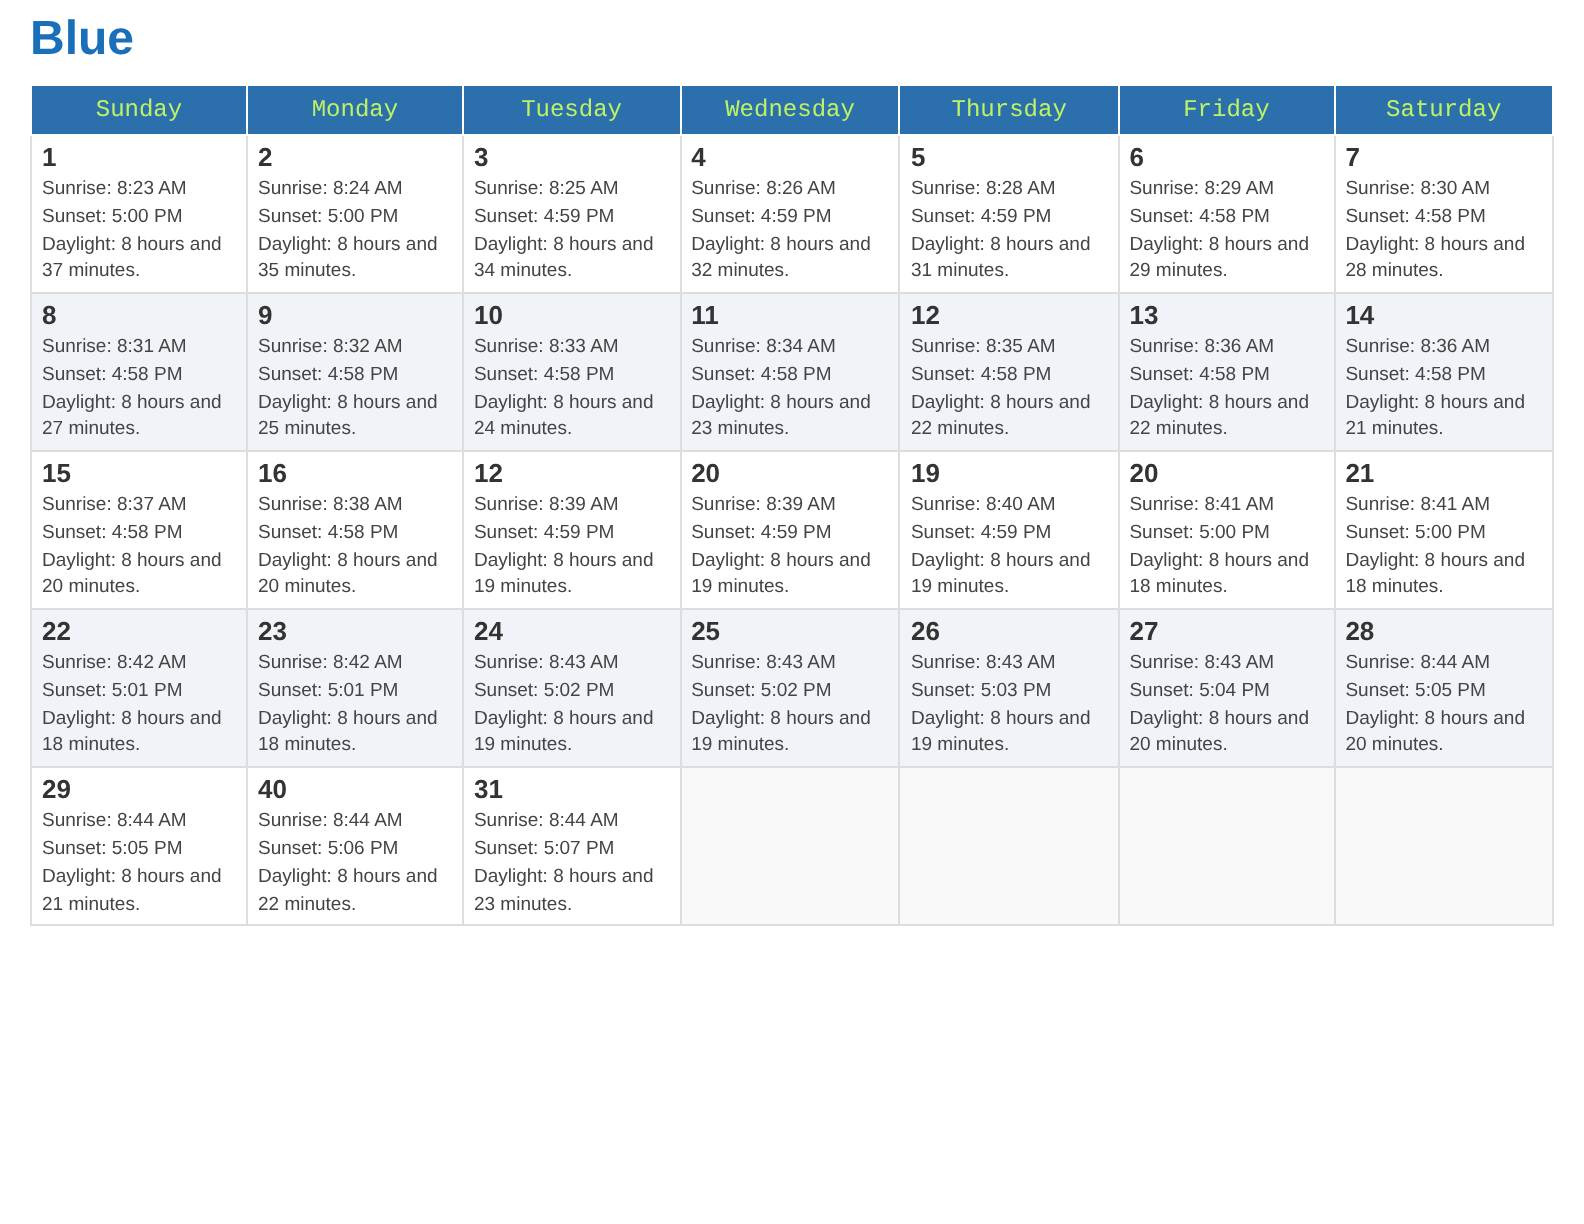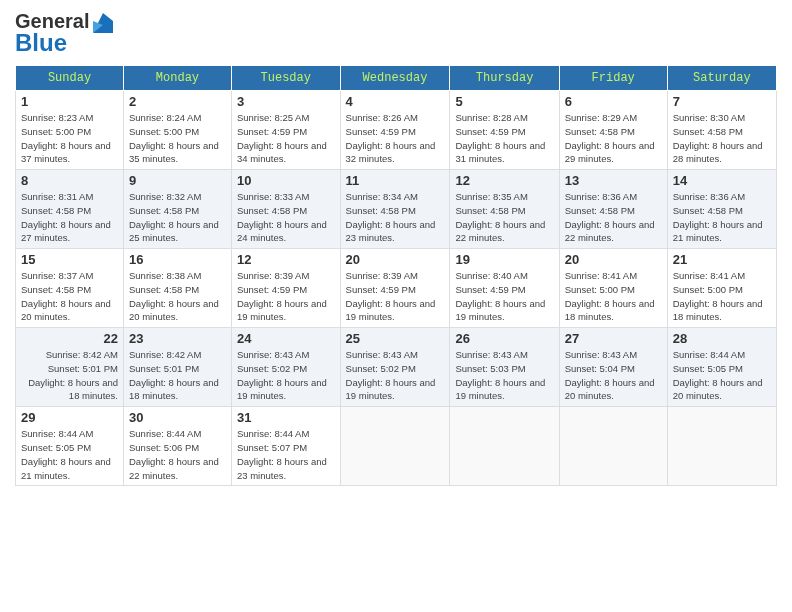--- a/index.html
+++ b/index.html
@@ -89,27 +89,20 @@
     .logo-svg {
       margin-top: 2px;
     }
   </style>
 </head>
 <body>
 
 <div class="page">
   <div class="header">
     <div class="logo">
-      <div class="logo-wrapper">
-        <span style="font-size:20px;font-weight:bold;color:#333;">General</span>
-        <svg class="logo-svg" width="20" height="20" viewBox="0 0 20 20">
-          <polygon points="0,20 20,20 20,8 10,0" fill="#1a6fba"></polygon>
-          <polygon points="0,20 10,12 0,8" fill="#4a9fdd"></polygon>
-        </svg>
-      </div>
       <span style="font-size:24px;font-weight:bold;color:#1a6fba;margin-top:-4px;">Blue</span>
     </div>
     <div class="title-block">
       <div class="main-title"></div>
       <div class="subtitle"></div>
     </div>
   </div>
 
   <table class="calendar" id="cal-table">
     <thead id="cal-head">
@@ -208,21 +201,21 @@
           <td style="background: rgb(255, 255, 255);">
             <span class="day-number">20</span>
             <div class="day-info">Sunrise: 8:41 AM<br>Sunset: 5:00 PM<br>Daylight: 8 hours and 18 minutes.</div>
           </td>
           <td style="background: rgb(255, 255, 255);">
             <span class="day-number">21</span>
             <div class="day-info">Sunrise: 8:41 AM<br>Sunset: 5:00 PM<br>Daylight: 8 hours and 18 minutes.</div>
           </td>
         </tr>
         <tr>
-          <td style="background: rgb(240, 244, 248); text-align: right;">
+          <td style="background: rgb(240, 244, 248);">
             <span class="day-number">22</span>
             <div class="day-info">Sunrise: 8:42 AM<br>Sunset: 5:01 PM<br>Daylight: 8 hours and 18 minutes.</div>
           </td>
           <td style="background: rgb(240, 244, 248);">
             <span class="day-number">23</span>
             <div class="day-info">Sunrise: 8:42 AM<br>Sunset: 5:01 PM<br>Daylight: 8 hours and 18 minutes.</div>
           </td>
           <td style="background: rgb(240, 244, 248);">
             <span class="day-number">24</span>
             <div class="day-info">Sunrise: 8:43 AM<br>Sunset: 5:02 PM<br>Daylight: 8 hours and 19 minutes.</div>
@@ -243,21 +236,21 @@
             <span class="day-number">28</span>
             <div class="day-info">Sunrise: 8:44 AM<br>Sunset: 5:05 PM<br>Daylight: 8 hours and 20 minutes.</div>
           </td>
         </tr>
         <tr>
           <td style="background: rgb(255, 255, 255);">
             <span class="day-number">29</span>
             <div class="day-info">Sunrise: 8:44 AM<br>Sunset: 5:05 PM<br>Daylight: 8 hours and 21 minutes.</div>
           </td>
           <td style="background: rgb(255, 255, 255);">
-            <span class="day-number">30</span>
+            <span class="day-number">40</span>
             <div class="day-info">Sunrise: 8:44 AM<br>Sunset: 5:06 PM<br>Daylight: 8 hours and 22 minutes.</div>
           </td>
           <td style="background: rgb(255, 255, 255);">
             <span class="day-number">31</span>
             <div class="day-info">Sunrise: 8:44 AM<br>Sunset: 5:07 PM<br>Daylight: 8 hours and 23 minutes.</div>
           </td>
           <td class="empty-cell"></td>
           <td class="empty-cell"></td>
           <td class="empty-cell"></td>
           <td class="empty-cell"></td>

